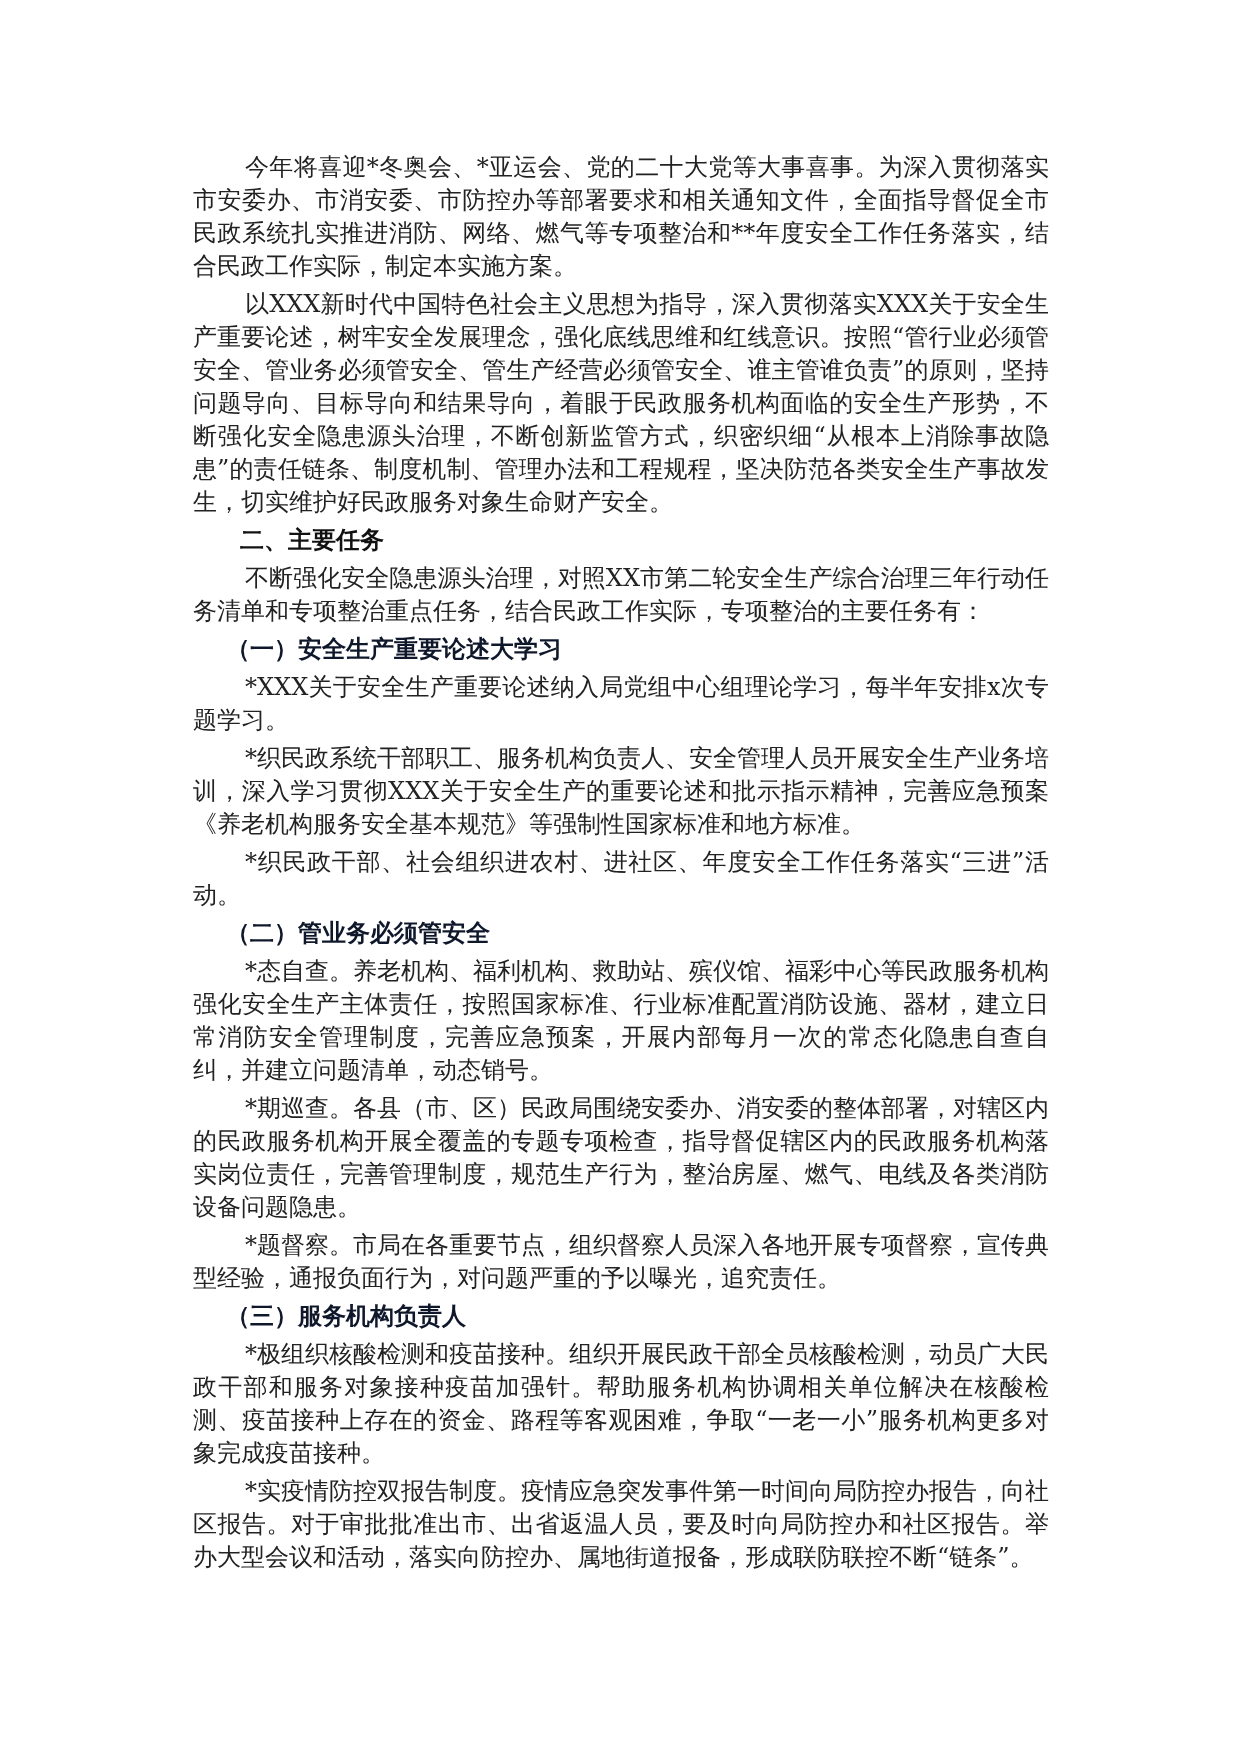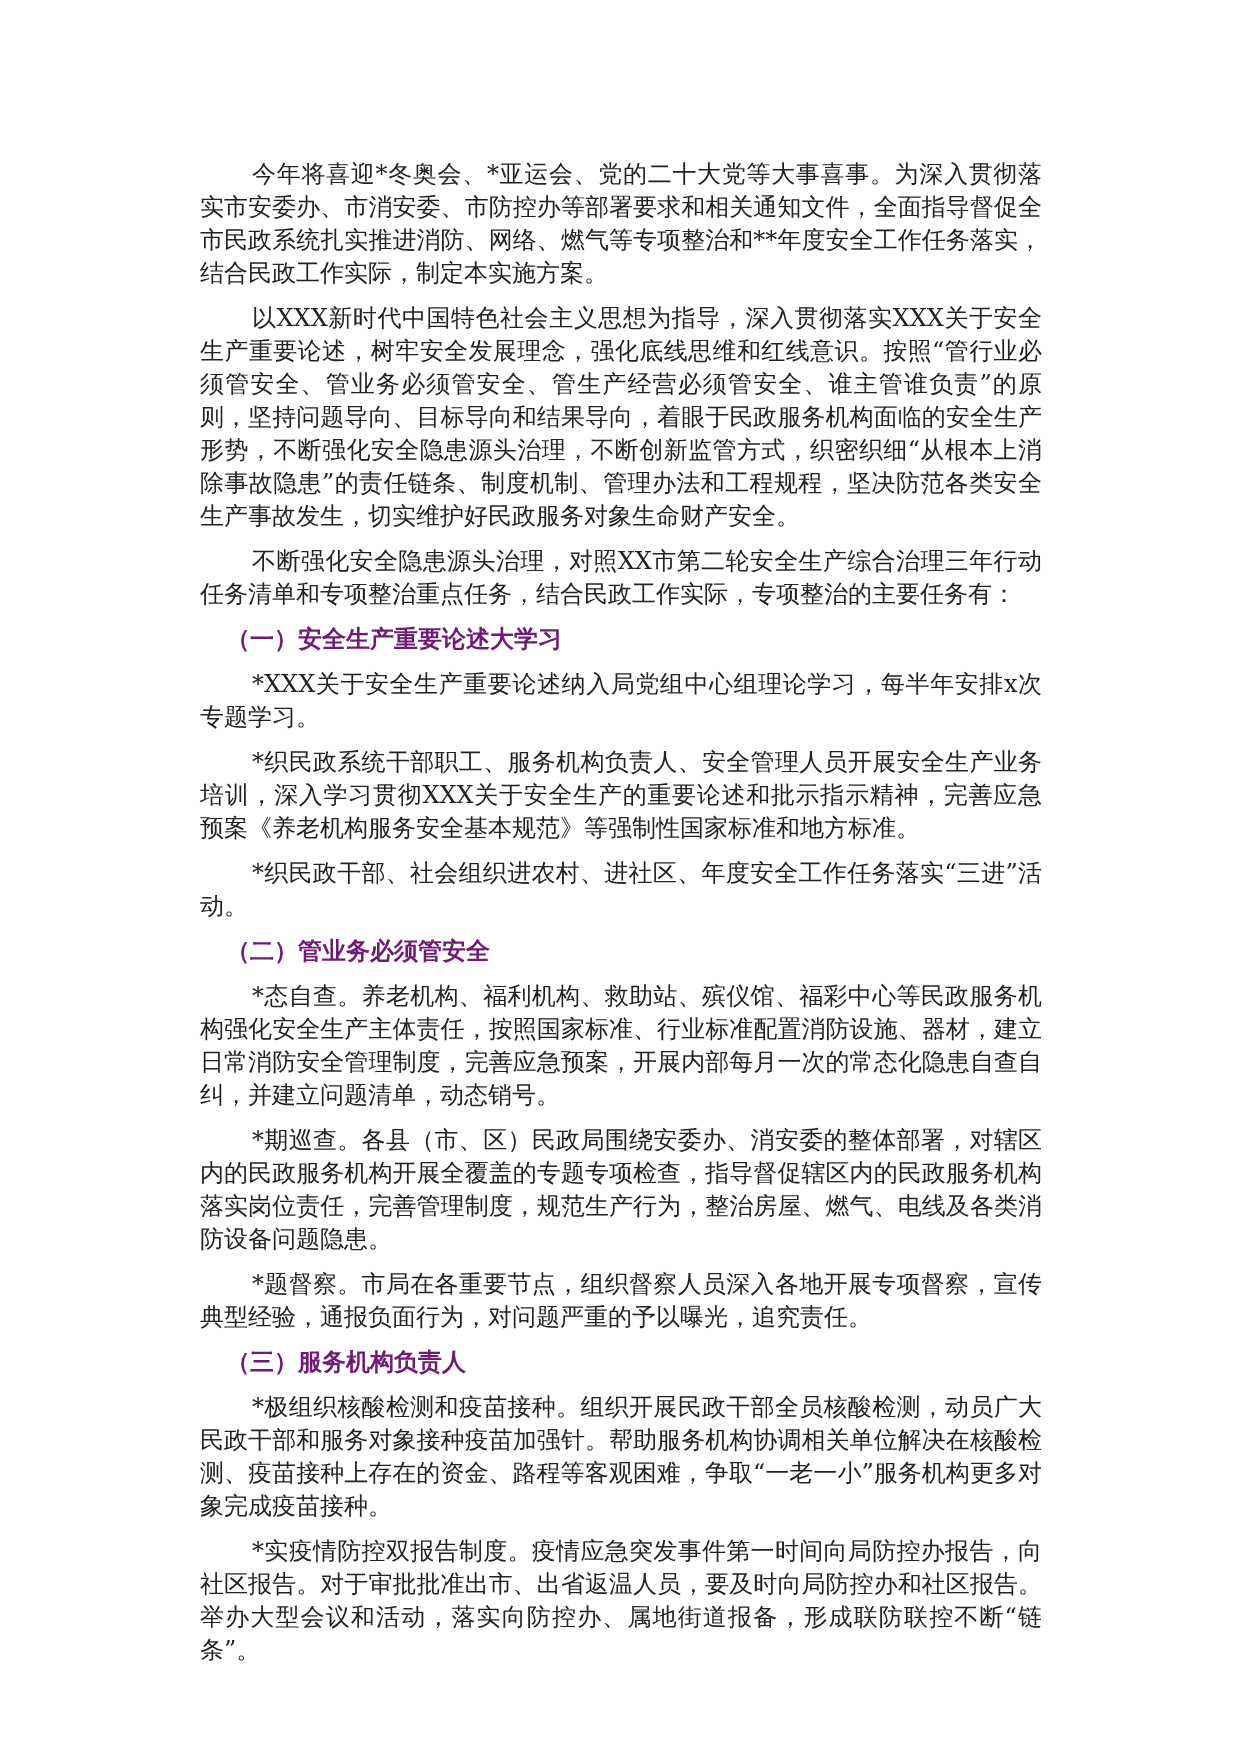--- a/index.html
+++ b/index.html
@@ -9,32 +9,33 @@
     left: 188px;
     top: 146px;
     width: 866px;
     font-family: "DejaVu Serif", "Liberation Serif", serif;
     font-size: 24px;
     line-height: 33px;
     color: #222222;
     text-align: justify;
     text-justify: inter-character;
   }
-  .p { margin: 12px; text-indent: 52px; }
+  .p { margin: 5px; text-indent: 52px; }
   .h1 { margin: 0; text-indent: 52px; font-family: "DejaVu Sans", "Liberation Sans", sans-serif; font-weight: bold; color: #111111; }
-  .h2 { margin: 0; text-indent: 38px; font-family: "DejaVu Sans", "Liberation Sans", sans-serif; font-weight: bold; color: #701a75; }
+  .h2 { margin: 0; text-indent: 38px; font-family: "DejaVu Sans", "Liberation Sans", sans-serif; font-weight: bold; color: #0f172a; }
 </style>
 </head>
 <body>
 
 <div class="page">
   <p class="p">今年将喜迎*冬奥会、*亚运会、党的二十大党等大事喜事。为深入贯彻落实市安委办、市消安委、市防控办等部署要求和相关通知文件，全面指导督促全市民政系统扎实推进消防、网络、燃气等专项整治和**年度安全工作任务落实，结合民政工作实际，制定本实施方案。</p>
 
   <p class="p">以XXX新时代中国特色社会主义思想为指导，深入贯彻落实XXX关于安全生产重要论述，树牢安全发展理念，强化底线思维和红线意识。按照“管行业必须管安全、管业务必须管安全、管生产经营必须管安全、谁主管谁负责”的原则，坚持问题导向、目标导向和结果导向，着眼于民政服务机构面临的安全生产形势，不断强化安全隐患源头治理，不断创新监管方式，织密织细“从根本上消除事故隐患”的责任链条、制度机制、管理办法和工程规程，坚决防范各类安全生产事故发生，切实维护好民政服务对象生命财产安全。</p>
 
+  <p class="h1">二、主要任务</p>
   <p class="p">不断强化安全隐患源头治理，对照XX市第二轮安全生产综合治理三年行动任务清单和专项整治重点任务，结合民政工作实际，专项整治的主要任务有：</p>
 
   <p class="h2">（一）安全生产重要论述大学习</p>
   <p class="p">*XXX关于安全生产重要论述纳入局党组中心组理论学习，每半年安排x次专题学习。</p>
   <p class="p">*织民政系统干部职工、服务机构负责人、安全管理人员开展安全生产业务培训，深入学习贯彻XXX关于安全生产的重要论述和批示指示精神，完善应急预案《养老机构服务安全基本规范》等强制性国家标准和地方标准。</p>
   <p class="p">*织民政干部、社会组织进农村、进社区、年度安全工作任务落实“三进”活动。</p>
 
   <p class="h2">（二）管业务必须管安全</p>
   <p class="p">*态自查。养老机构、福利机构、救助站、殡仪馆、福彩中心等民政服务机构强化安全生产主体责任，按照国家标准、行业标准配置消防设施、器材，建立日常消防安全管理制度，完善应急预案，开展内部每月一次的常态化隐患自查自纠，并建立问题清单，动态销号。</p>
   <p class="p">*期巡查。各县（市、区）民政局围绕安委办、消安委的整体部署，对辖区内的民政服务机构开展全覆盖的专题专项检查，指导督促辖区内的民政服务机构落实岗位责任，完善管理制度，规范生产行为，整治房屋、燃气、电线及各类消防设备问题隐患。</p>

